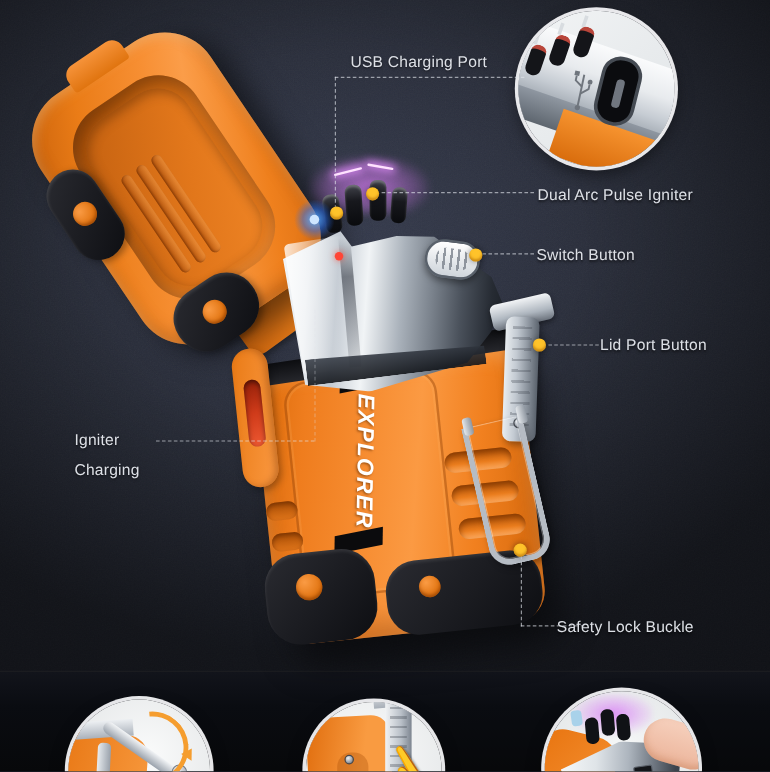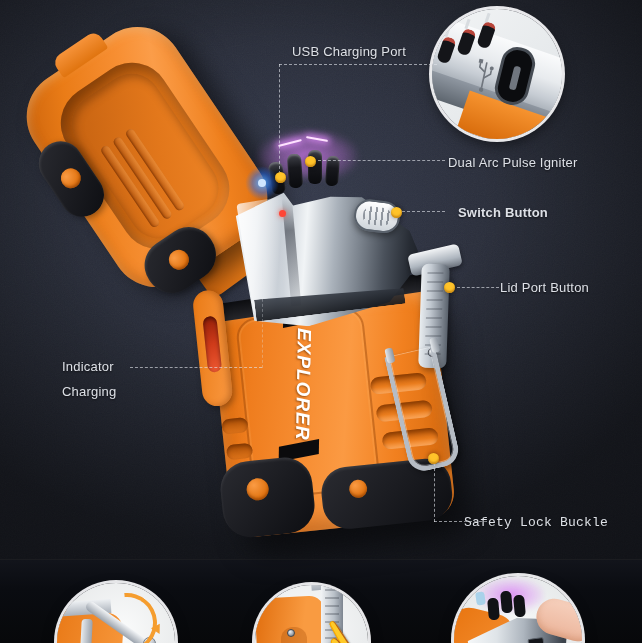--- a/index.html
+++ b/index.html
@@ -359,19 +359,19 @@
 
   <div class="abs dl" style="left:130px;top:367px;width:132px;"></div>
   <div class="abs dlv" style="left:262px;top:258px;height:110px;opacity:.5;"></div>
 
   <div class="abs dlv" style="left:434px;top:463px;height:59px;"></div>
   <div class="abs dl" style="left:434px;top:521px;width:53px;"></div>
   <div class="abs dot" style="left:428px;top:453px;"></div>
 
   <div class="abs lbl" style="left:448px;top:155px;">Dual Arc Pulse Igniter</div>
   <div class="abs lbl" style="left:292px;top:44px;">USB Charging Port</div>
-  <div class="abs lbl" style="left:458px;top:205px;font-weight:bold;">Switch Button</div>
+  <div class="abs lbl" style="left:447px;top:205px;">Switch Button</div>
   <div class="abs lbl" style="left:500px;top:280px;">Lid Port Button</div>
-  <div class="abs lbl" style="left:62px;top:359px;">Indicator</div>
+  <div class="abs lbl" style="left:62px;top:359px;">Igniter</div>
   <div class="abs lbl" style="left:62px;top:384px;">Charging</div>
-  <div class="abs lbl" style="left:464px;top:515px;font-family:Liberation Mono, monospace;">Safety Lock Buckle</div>
+  <div class="abs lbl" style="left:464px;top:515px;">Safety Lock Buckle</div>
 
 </div>
 
 </body></html>

